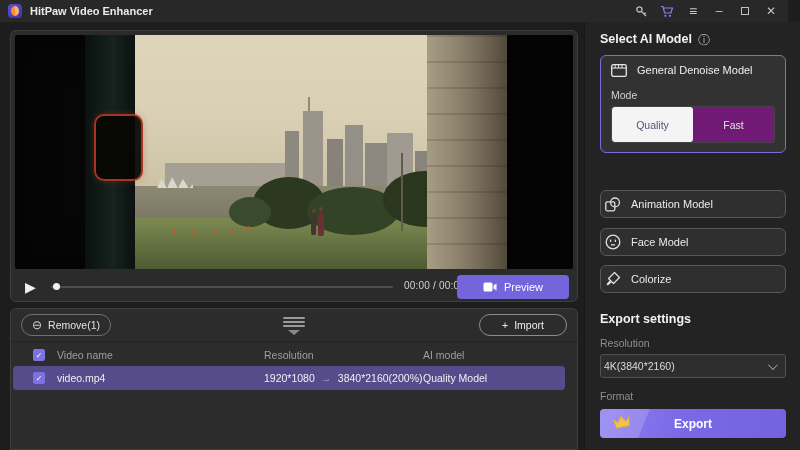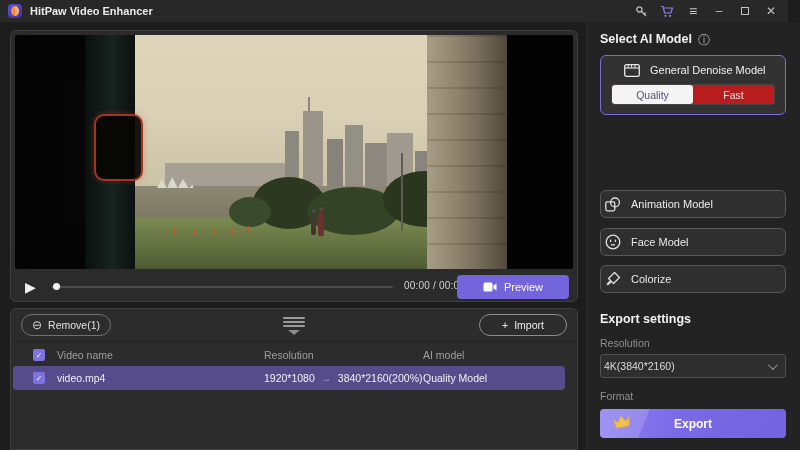--- a/index.html
+++ b/index.html
@@ -105,24 +105,24 @@
   .row-res .arr { color:#a79ddd; font-size:11px; }
   .row-model { position:absolute; left:410px; }
   
   .right-panel { position:absolute; left:584px; top:22px; width:216px; height:428px;
     background:#232323; border-left:1px solid #171717; }
   .rp-title { position:absolute; left:15px; top:10px; font-size:12.5px; font-weight:700;
     color:#f2f2f2; display:flex; gap:6px; }
   .info-glyph { font-weight:400; font-size:12px; color:#b5b5b5; }
   .denoise-card { position:absolute; left:15px; top:33px; width:186px;
     border:1px solid #7b6be0; border-radius:6px; background:#323232; padding-bottom:9px; }
-  .card-head { height:28px; display:flex; align-items:center; gap:10px; padding-left:23px;
+  .card-head { height:28px; display:flex; align-items:center; gap:10px; padding-left:10px;
     font-size:11px; color:#efefef; }
   .mode-label { margin:5px 0 5px 10px; font-size:10.5px; color:#cfcfcf; }
-  .mode-toggle { margin:0 10px; height:21px; background:#b91c1c; border-radius:3px;
+  .mode-toggle { margin:0 10px; height:37px; background:#701a75; border-radius:3px;
     display:flex; overflow:hidden; border:1px solid #444; }
   .seg { flex:1; display:flex; align-items:center; justify-content:center; font-size:10.5px; }
   .seg.on { background:#f4f4f4; color:#55507a; border-radius:3px; }
   .seg.off { color:#e2e2e2; }
   .card-desc { margin:7px 10px 0; font-size:9.5px; line-height:1.45; color:#ededed; }
   .model-btn { position:absolute; left:15px; width:186px; height:28px; background:#2f2f2f;
     border:1px solid #585858; border-radius:6px; display:flex; align-items:center;
     gap:10px; padding-left:4px; font-size:11px; color:#eaeaea; }
   .mb1 { top:168px; } .mb2 { top:206px; } .mb3 { top:243px; }
   .exp-title { position:absolute; left:15px; top:290px; font-size:12.5px; font-weight:700; color:#f2f2f2; }
@@ -275,20 +275,21 @@
       <div class="card-head">
         <svg width="16" height="13" viewBox="0 0 16 13">
             <rect x="0.7" y="0.7" width="14.6" height="11.6" rx="1.6" fill="none" stroke="#e8e8e8" stroke-width="1.3"></rect>
             <line x1="1" y1="4" x2="15" y2="4" stroke="#e8e8e8" stroke-width="1.1"></line>
             <line x1="4.2" y1="1" x2="4.2" y2="3.8" stroke="#e8e8e8" stroke-width="1"></line>
             <line x1="7.6" y1="1" x2="7.6" y2="3.8" stroke="#e8e8e8" stroke-width="1"></line>
             <line x1="11" y1="1" x2="11" y2="3.8" stroke="#e8e8e8" stroke-width="1"></line>
           </svg>
         <span>General Denoise Model</span>
       </div>
+      <div class="mode-label">Mode</div>
       <div class="mode-toggle">
         <div class="seg on">Quality</div>
         <div class="seg off">Fast</div>
       </div>
     </div>
 
     <div class="model-btn mb1">
       <svg width="16" height="15" viewBox="0 0 16 15">
           <rect x="0.8" y="4.8" width="9" height="9" rx="1.5" fill="none" stroke="#e0e0e0" stroke-width="1.3"></rect>
           <circle cx="10" cy="5.4" r="4.4" fill="none" stroke="#e0e0e0" stroke-width="1.3"></circle>

